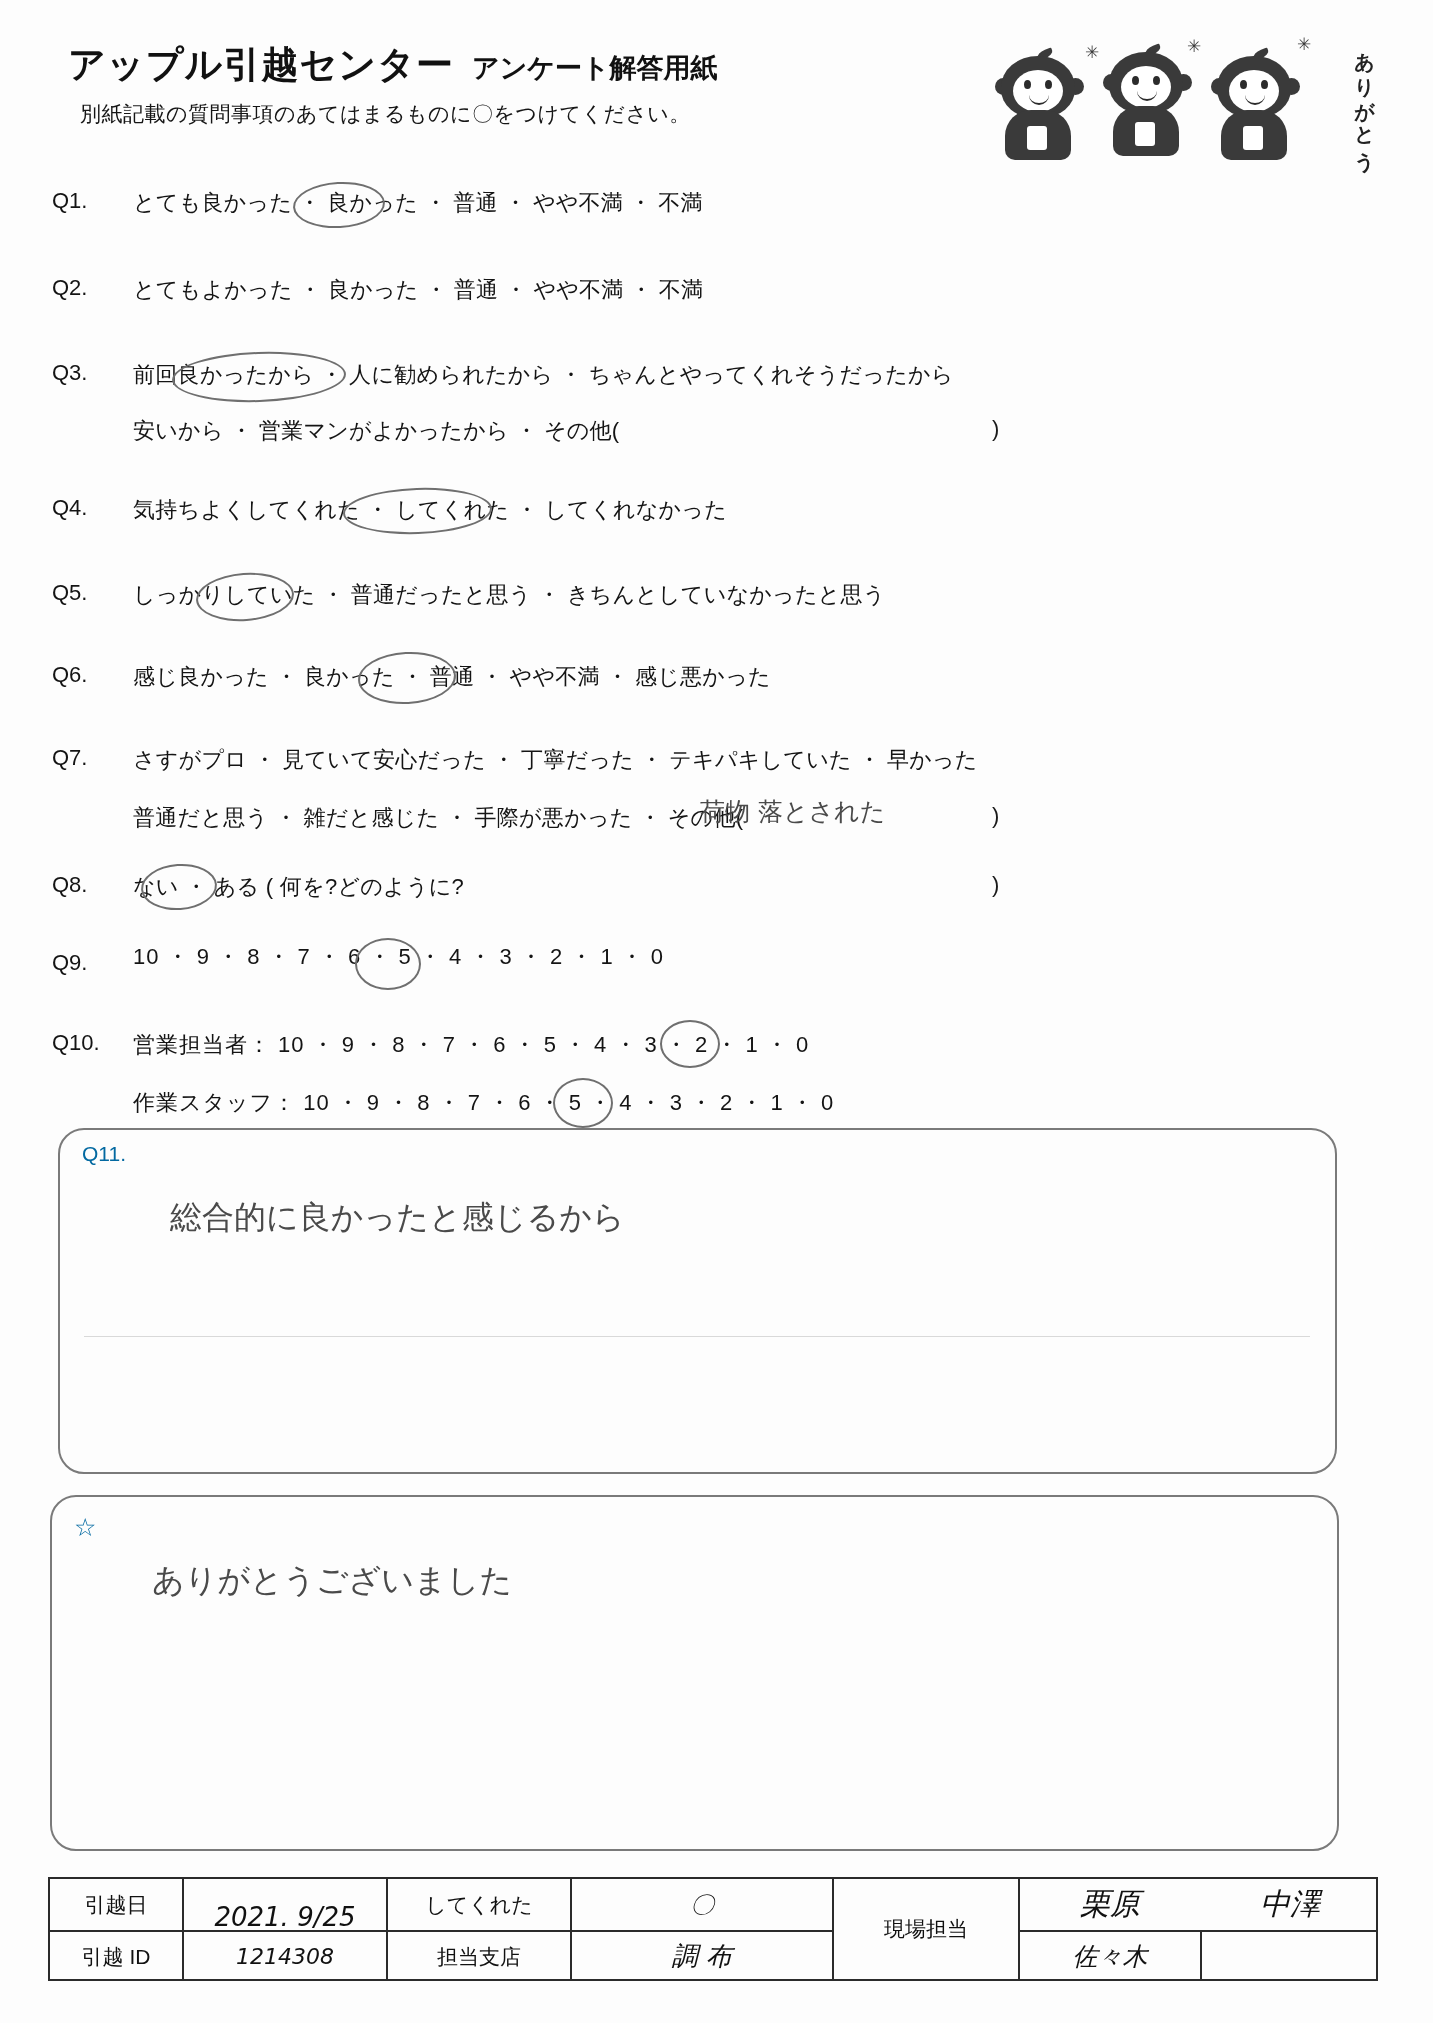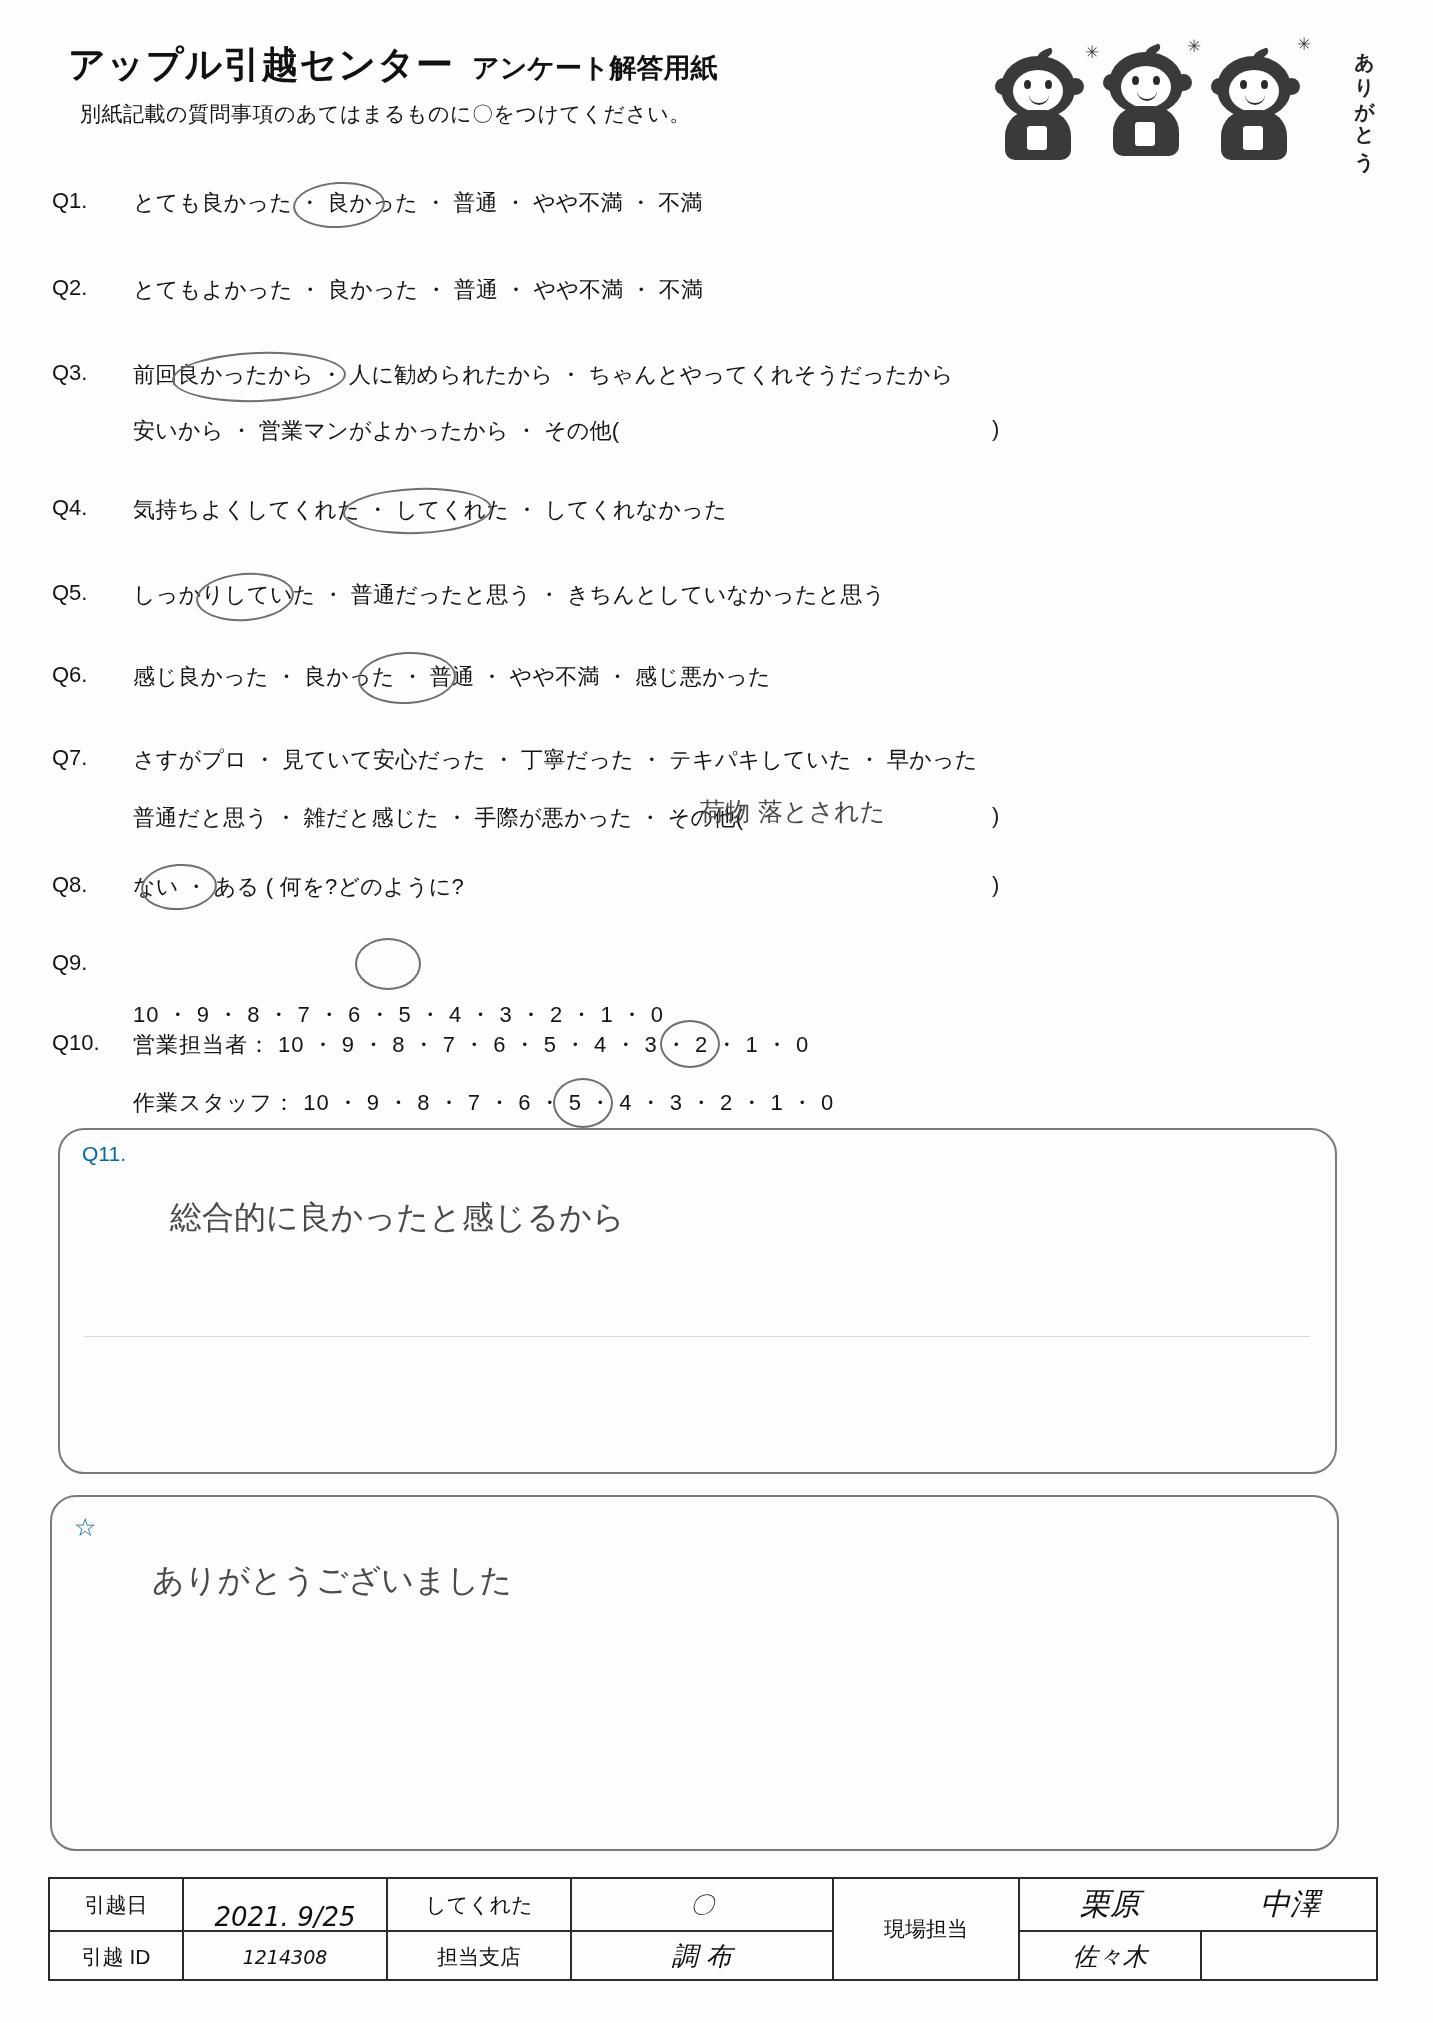--- a/index.html
+++ b/index.html
@@ -343,21 +343,21 @@
   <div class="qtext" style="top:803px;">普通だと思う ・ 雑だと感じた ・ 手際が悪かった ・ その他(</div>
   <div class="paren-right" style="top:803px;">)</div>
   <div class="hand" style="left:700px; top:795px; font-size:25px;">荷物 落とされた</div>
 
   <div class="qlabel" style="top:872px;">Q8.</div>
   <div class="qtext" style="top:872px;">ない ・ ある ( 何を?どのように?</div>
   <div class="paren-right" style="top:872px;">)</div>
   <div class="circle" style="left:141px; top:864px; width:72px; height:42px; transform:rotate(-4deg);"></div>
 
   <div class="qlabel" style="top:950px;">Q9.</div>
-  <div class="qtext" style="top:1000px; letter-spacing:1px;">10 ・ 9 ・ 8 ・ 7 ・ 6 ・ 5 ・ 4 ・ 3 ・ 2 ・ 1 ・ 0</div>
+  <div class="qtext" style="top:942px; letter-spacing:1px;">10 ・ 9 ・ 8 ・ 7 ・ 6 ・ 5 ・ 4 ・ 3 ・ 2 ・ 1 ・ 0</div>
   <div class="circle" style="left:355px; top:938px; width:62px; height:48px;"></div>
 
   <div class="qlabel" style="top:1030px;">Q10.</div>
   <div class="qtext" style="top:1030px; letter-spacing:1px;">営業担当者： 10 ・ 9 ・ 8 ・ 7 ・ 6 ・ 5 ・ 4 ・ 3 ・ 2 ・ 1 ・ 0</div>
   <div class="qtext" style="top:1088px; letter-spacing:1px;">作業スタッフ： 10 ・ 9 ・ 8 ・ 7 ・ 6 ・ 5 ・ 4 ・ 3 ・ 2 ・ 1 ・ 0</div>
   <div class="circle" style="left:660px; top:1020px; width:56px; height:44px;"></div>
   <div class="circle" style="left:553px; top:1078px; width:56px; height:46px;"></div>
 
   <div class="freebox" style="left:58px; top:1128px; width:1275px; height:342px;">
     <span class="inner-label">Q11.</span>
@@ -382,20 +382,20 @@
 
     <div class="cell" style="left:0; top:0; width:132px; height:51px;">引越日</div>
     <div class="cell hw" style="left:134px; top:12px; width:202px; height:51px; font-size:26px;">2021. 9/25</div>
     <div class="cell" style="left:338px; top:0; width:182px; height:51px;">してくれた</div>
     <div class="cell hw" style="left:522px; top:0; width:260px; height:51px; font-size:24px;">〇</div>
     <div class="cell" style="left:784px; top:0; width:184px; height:100px;">現場担当</div>
     <div class="cell hw" style="left:970px; top:0; width:180px; height:51px; font-size:30px;">栗原</div>
     <div class="cell hw" style="left:1152px; top:0; width:176px; height:51px; font-size:30px;">中澤</div>
 
     <div class="cell" style="left:0; top:53px; width:132px; height:49px;">引越 ID</div>
-    <div class="cell hw" style="left:134px; top:53px; width:202px; height:49px; font-size:19px;text-align:right;">1214308</div>
+    <div class="cell hw" style="left:134px; top:53px; width:202px; height:49px; font-size:22px;text-align:right;">1214308</div>
     <div class="cell" style="left:338px; top:53px; width:182px; height:49px;">担当支店</div>
     <div class="cell hw" style="left:522px; top:53px; width:260px; height:49px; font-size:26px;">調 布</div>
     <div class="cell hw" style="left:970px; top:53px; width:180px; height:49px; font-size:25px;">佐々木</div>
     <div class="cell hw" style="left:1152px; top:53px; width:176px; height:49px; font-size:25px;"></div>
   </div>
 
 </div>
 
 </body></html>

